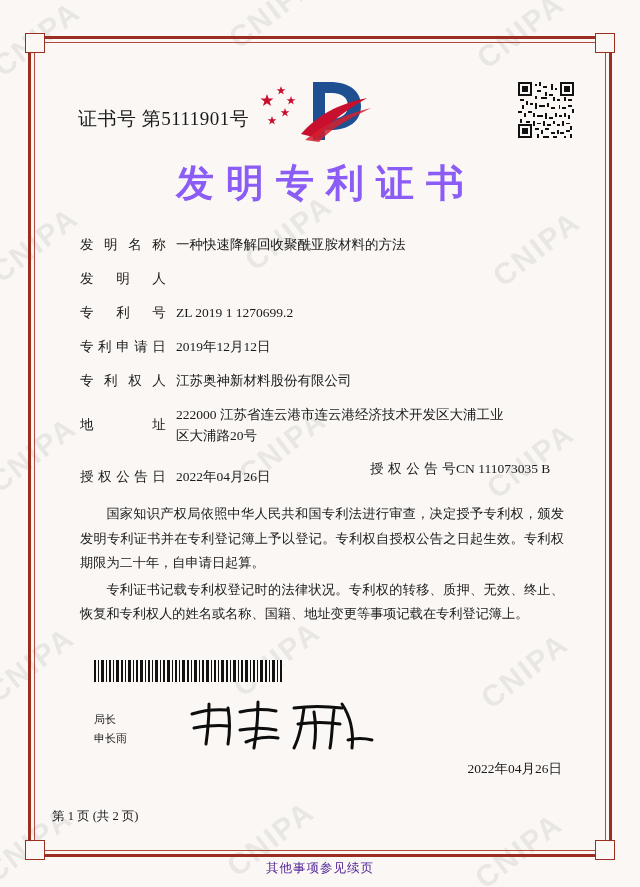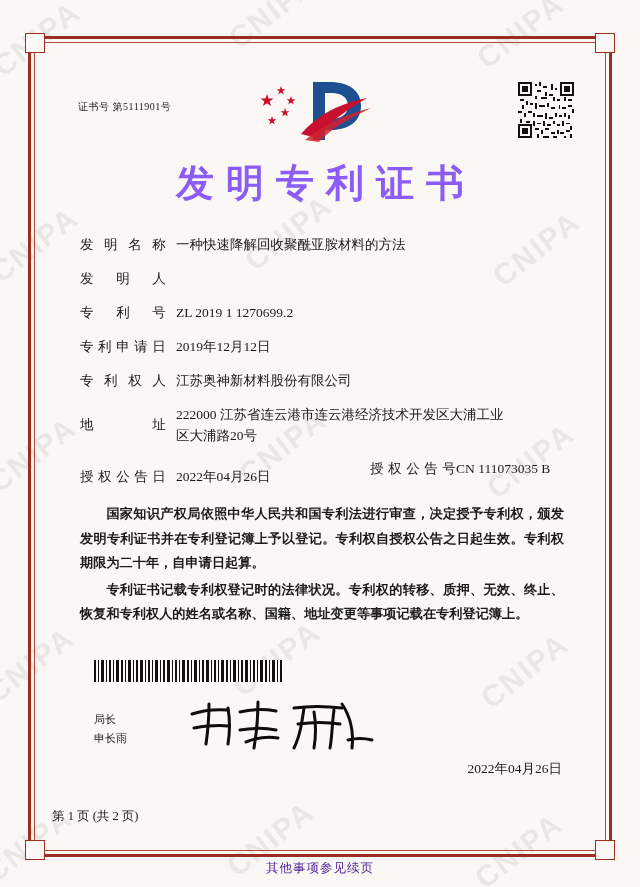--- a/index.html
+++ b/index.html
@@ -88,22 +88,22 @@
   }
 
   
   .header-row {
     position: relative;
     height: 92px;
   }
   .cert-no {
     position: absolute;
     left: 26px;
-    top: 40px;
-    font-size: 10px;
+    top: 46px;
+    font-size: 19px;
     letter-spacing: 0.5px;
     white-space: nowrap;
   }
   .logo {
     position: absolute;
     left: 50%;
     transform: translateX(-50%);
     top: 14px;
     width: 130px;
     height: 72px;
@@ -171,21 +171,20 @@
     margin-top: 14px;
     padding-left: 28px;
     padding-right: 24px;
     font-size: 13.2px;
     line-height: 1.85;
     text-align: justify;
   }
   .body-text p {
     margin: 0 0 2px 0;
     text-indent: 2em;
-    font-weight: bold;
   }
 
   .barcode {
     position: absolute;
     left: 42px;
     top: 600px;
     width: 190px;
     height: 22px;
   }
 

